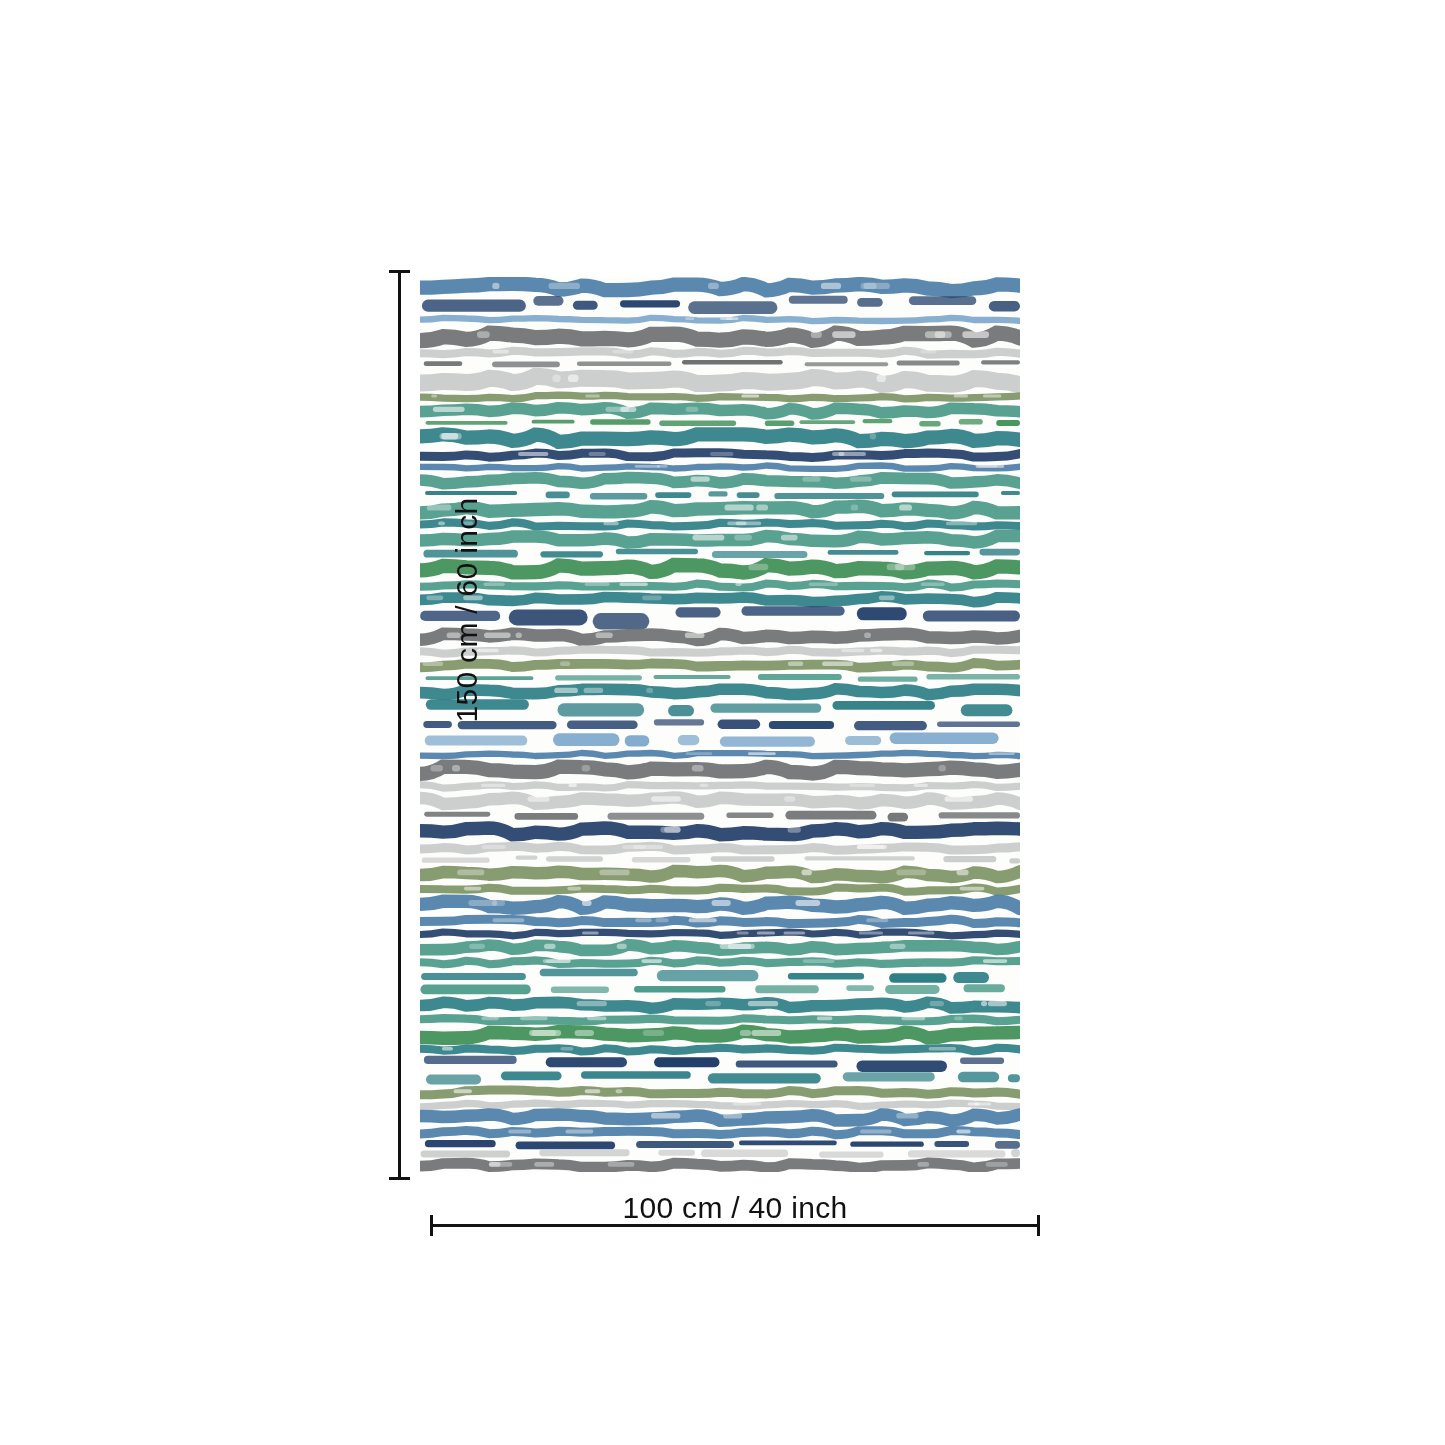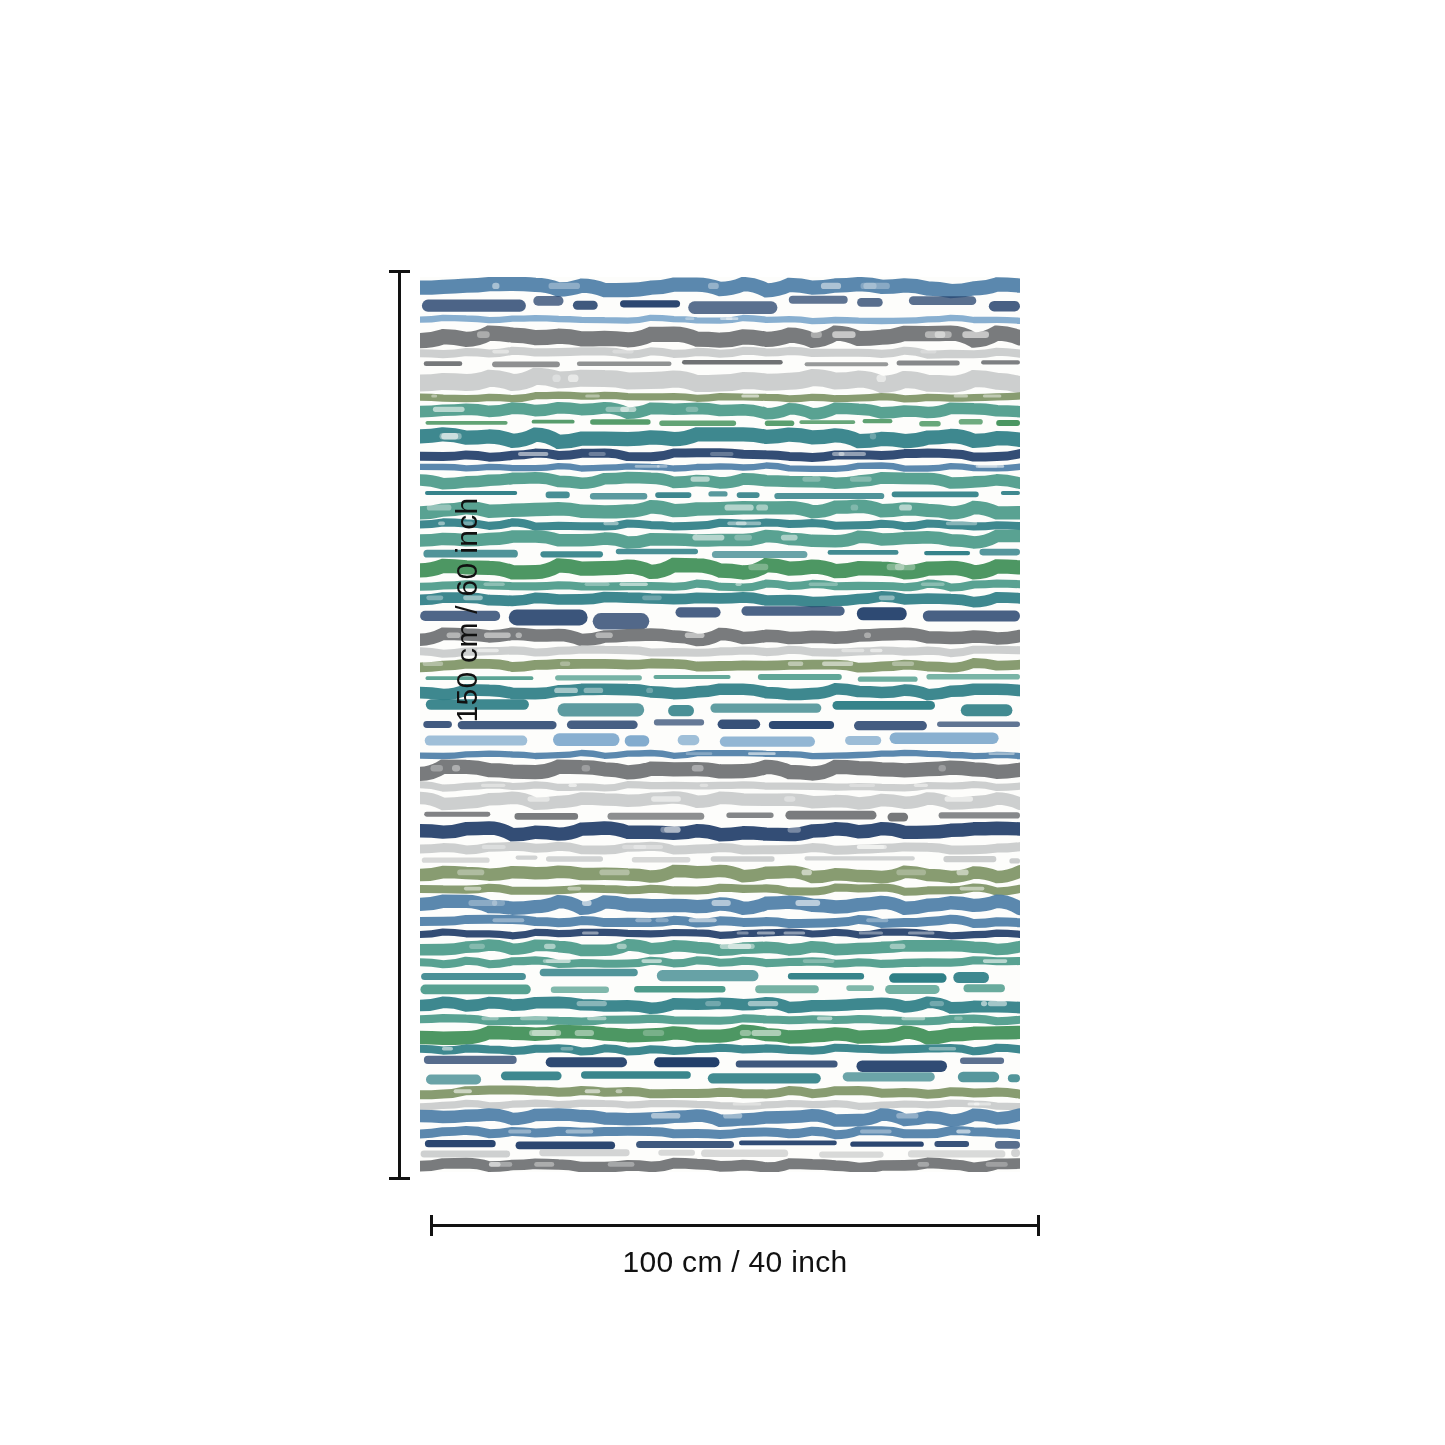--- a/index.html
+++ b/index.html
@@ -98,21 +98,21 @@
     height: 21px;
     width: 3px;
     background: #121212;
   }
   #h-axis .cap.left { left: 0; }
   #h-axis .cap.right { right: 0; }
 
   #h-label {
     position: absolute;
     left: 430px;
-    top: 1245px;
+    top: 1191px;
     width: 610px;
     text-align: center;
     font-size: 30px;
     color: #111111;
     letter-spacing: 0.3px;
     white-space: nowrap;
   }
 </style>
 </head>
 <body>

